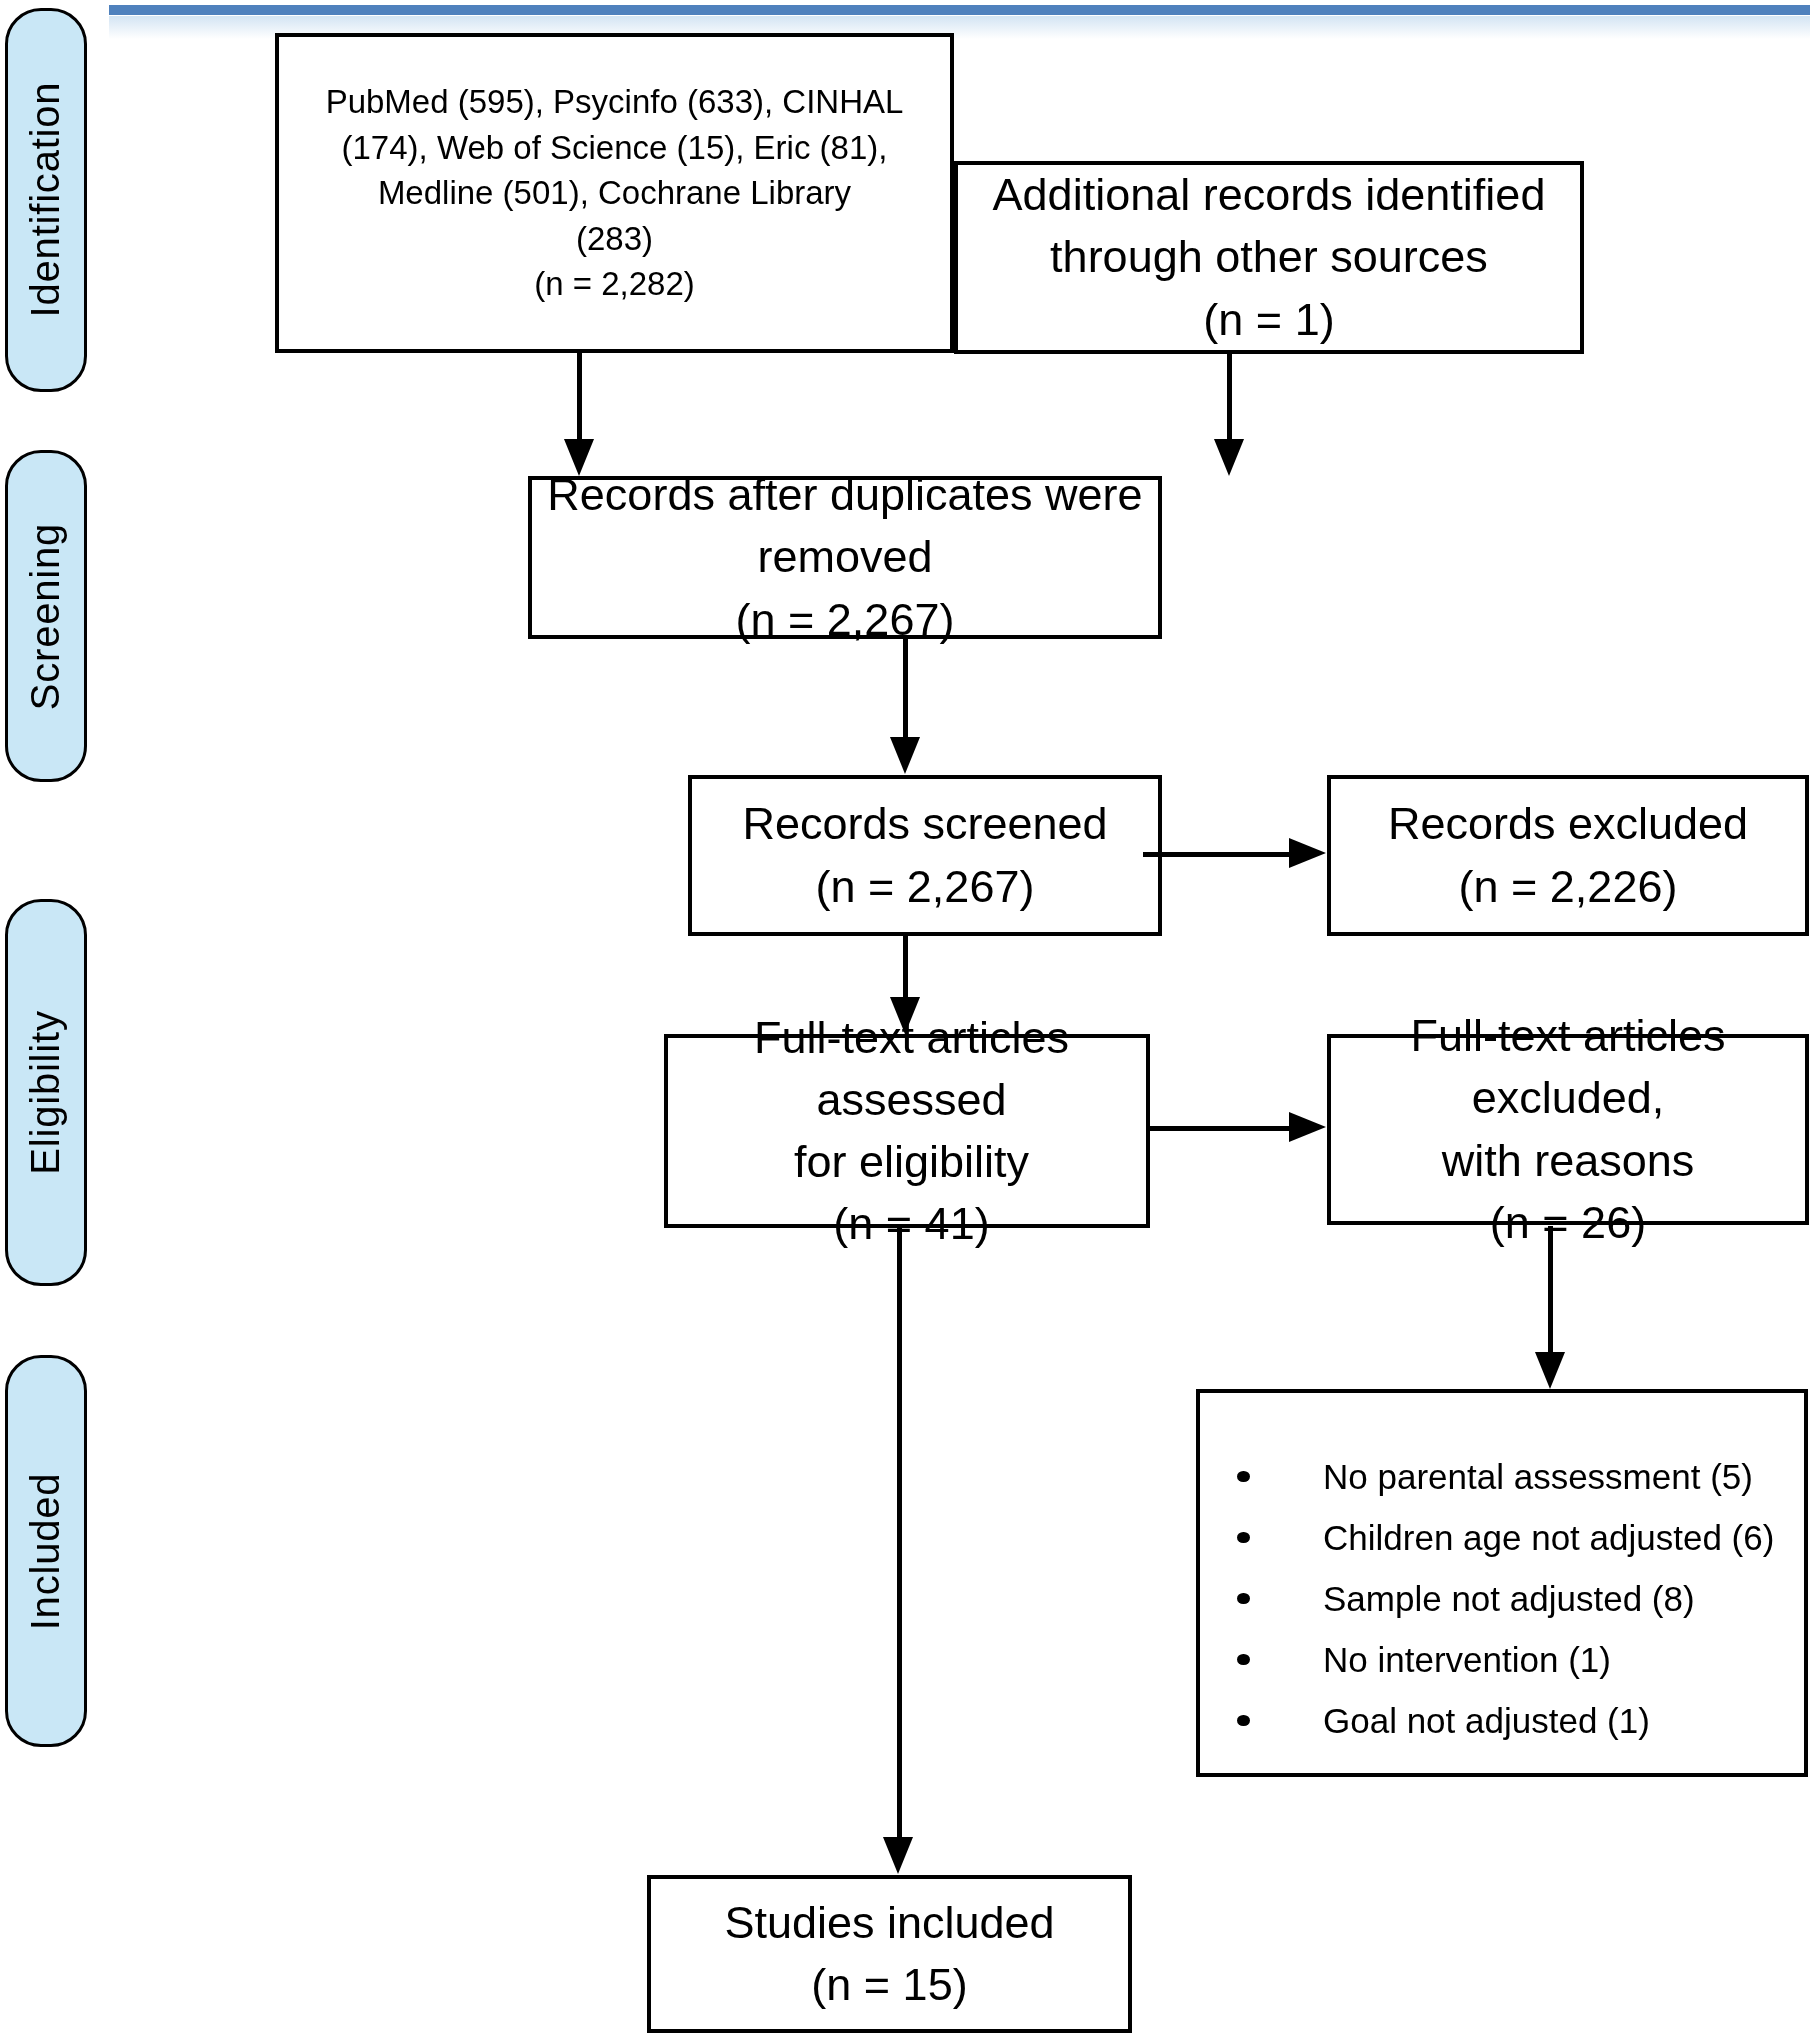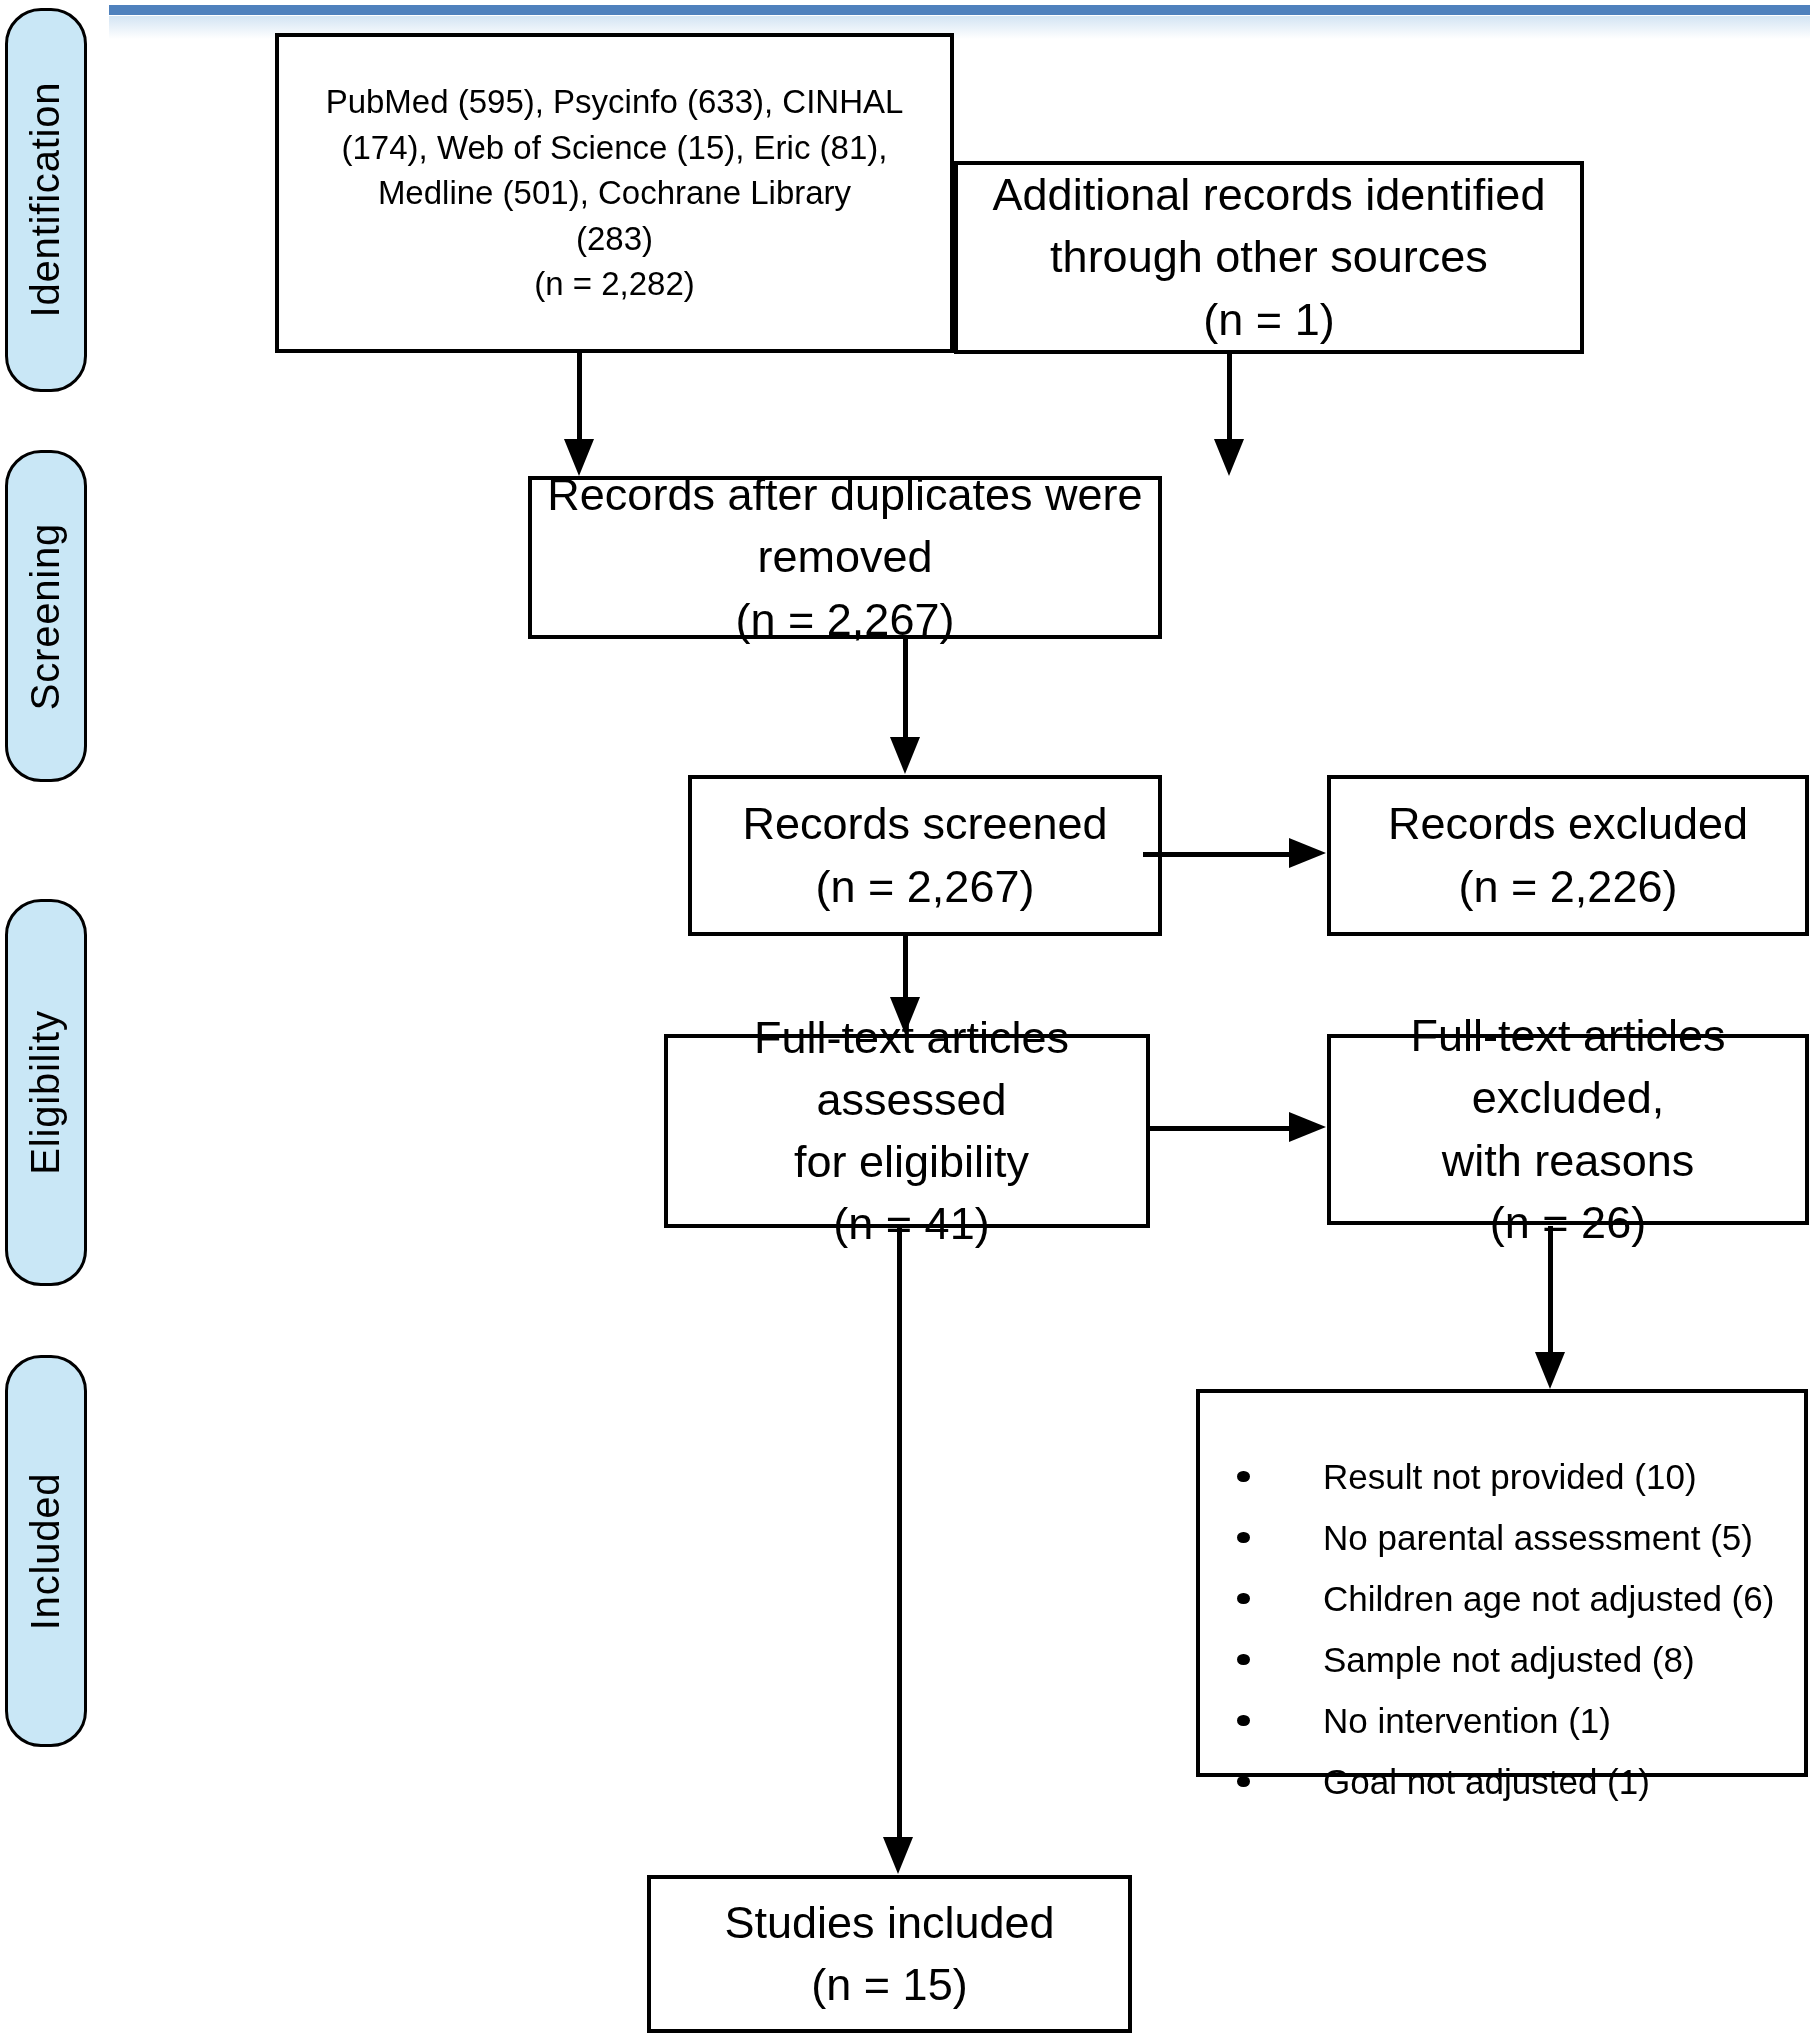--- a/index.html
+++ b/index.html
@@ -149,24 +149,20 @@
   <div class="fbox" style="left:1327px; top:1034px; width:482px; height:191px;">
     <div class="mlabel">Full-text articles excluded,
 with reasons
 (n = 26)</div>
   </div>
 
   <div class="reasons-box" style="left:1196px; top:1389px; width:612px; height:388px;">
     <ul class="reasons-list">
       <li>
         <span class="dot"></span>
-        <span>Result not provided (10)</span>
-      </li>
-      <li>
-        <span class="dot"></span>
         <span>No parental assessment (5)</span>
       </li>
       <li>
         <span class="dot"></span>
         <span>Children age not adjusted (6)</span>
       </li>
       <li>
         <span class="dot"></span>
         <span>Sample not adjusted (8)</span>
       </li>

